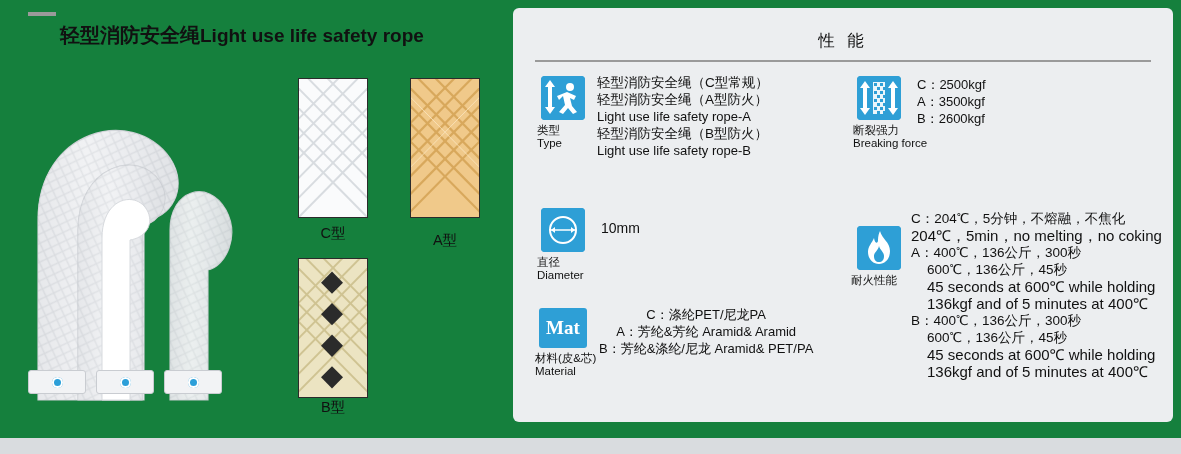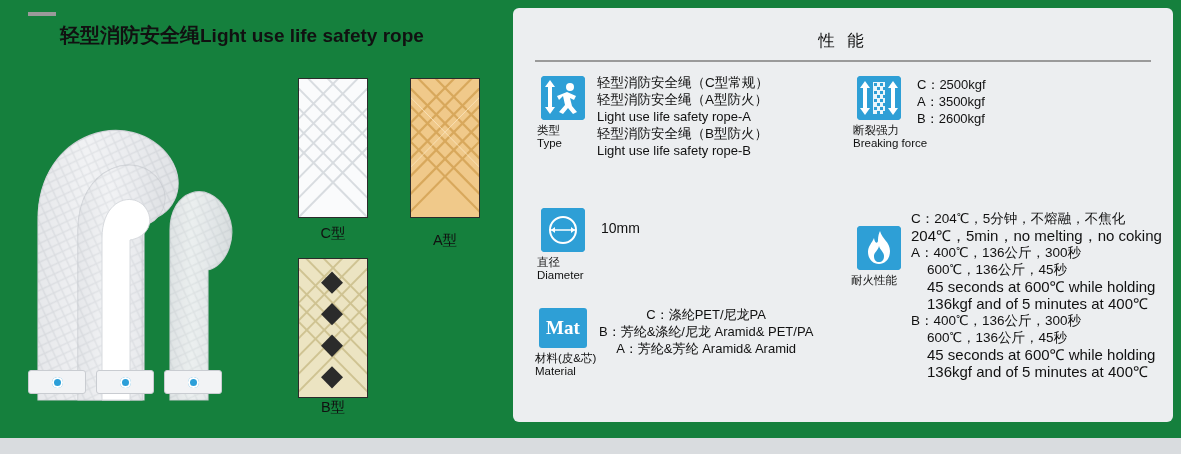--- a/index.html
+++ b/index.html
@@ -366,22 +366,22 @@
     </div>
     <div class="spec-text" style="left:88px; top:212px; font-size:14px;">10mm</div>
 
     <div class="mat-icon" style="left:26px; top:300px;">Mat</div>
     <div class="spec-caption" style="left:22px; top:344px;">
       <div>材料(皮&amp;芯)</div>
       <div>Material</div>
     </div>
     <div class="spec-text" style="left:86px; top:298px;text-align:center;">
       <div>C：涤纶PET/尼龙PA</div>
+      <div>A：芳纶&amp;芳纶 Aramid&amp; Aramid</div>
       <div>B：芳纶&amp;涤纶/尼龙 Aramid&amp; PET/PA</div>
-      <div>A：芳纶&amp;芳纶 Aramid&amp; Aramid</div>
     </div>
 
     <div class="spec-icon" style="left:344px; top:218px;">
       <svg width="44" height="44" viewBox="0 0 44 44">
         <rect width="44" height="44" fill="#2e9fd6"></rect>
         <path d="M23 5 C25 13 33 16 33 25 C33 33 28 38 22 38 C16 38 11 33 11 26 C11 20 15 17 17 12 C18 18 21 18 21 14 C21 10 22 7 23 5 Z" fill="#ffffff"></path>
         <path d="M22 20 C23 24 27 26 27 30 C27 34 25 36 22 36 C19 36 17 34 17 30 C17 26 21 25 22 20 Z" fill="#2e9fd6"></path>
       </svg>
     </div>
     <div class="spec-caption" style="left:338px; top:266px;">

